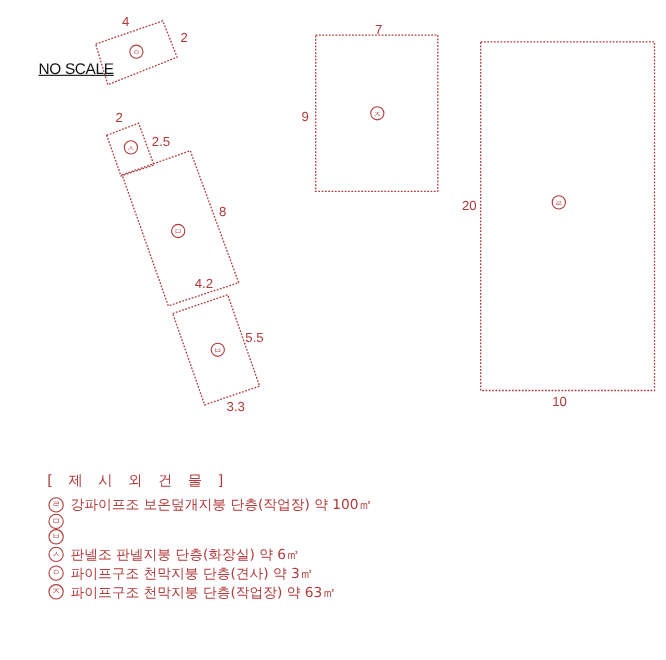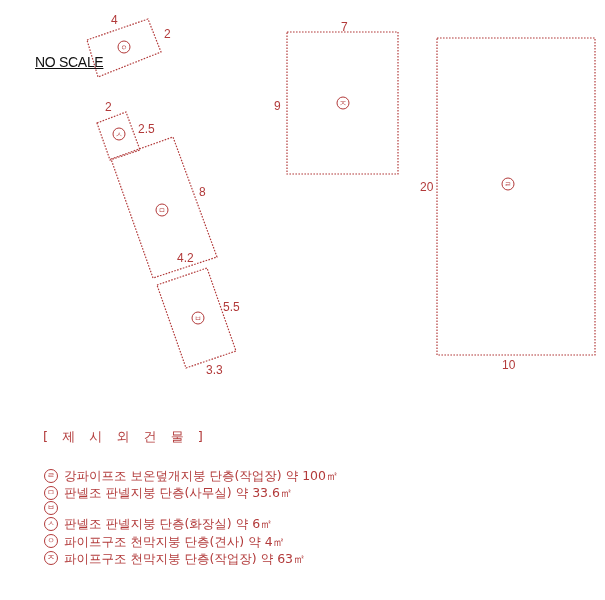--- a/index.html
+++ b/index.html
@@ -3,21 +3,21 @@
 <meta charset="utf-8">
 <style>
   html, body { margin:0; padding:0; background:#ffffff; }
   body { width:605px; height:600px; position:relative; overflow:hidden;
          font-family:"DejaVu Sans", sans-serif; }
   #canvas { position:absolute; left:0; top:0; width:605px; height:600px; }
   .noscale { position:absolute; left:35px; top:8px; font-family:"Liberation Sans", sans-serif;
              font-size:14px; color:#111; text-decoration:underline; letter-spacing:-0.3px;margin-top:46px; }
   .legend { position:absolute; left:44px; top:428px; color:#b23a3a;
             font-family:"DejaVu Sans", sans-serif; }
-  .legend-title { font-size:13px; letter-spacing:5px; margin-bottom:21px; margin-left:-1px; }
+  .legend-title { font-size:13px; letter-spacing:5px; margin-bottom:4px; margin-left:-1px; }
   .legend-item { font-size:12.5px; line-height:17.2px; white-space:nowrap; display:flex; align-items:center; }
   .legend-mark { display:inline-block; width:12px; height:12px; border:1px solid #b23a3a; border-radius:50%;
                  font-size:8px; line-height:12px; text-align:center; margin-right:6px; flex:0 0 auto; }
 </style>
 </head>
 <body>
 
 <div class="noscale">NO SCALE</div>
 
 <svg id="canvas" width="605" height="600" viewBox="0 0 605 600">
@@ -65,30 +65,29 @@
 </svg>
 
 <div class="legend">
   <div class="legend-title">[ 제 시 외 건 물 ]</div>
   <div class="legend-item">
     <span class="legend-mark">ㄹ</span>
     <span>강파이프조 보온덮개지붕 단층(작업장) 약 100㎡</span>
   </div>
   <div class="legend-item">
     <span class="legend-mark">ㅁ</span>
-    <span>판넬조 판넬지붕 단층(사무실) 약 33.6㎡</span>
   </div>
   <div class="legend-item">
     <span class="legend-mark">ㅂ</span>
   </div>
   <div class="legend-item">
     <span class="legend-mark">ㅅ</span>
     <span>판넬조 판넬지붕 단층(화장실) 약 6㎡</span>
   </div>
   <div class="legend-item">
     <span class="legend-mark">ㅇ</span>
-    <span>파이프구조 천막지붕 단층(견사) 약 4㎡</span>
+    <span>파이프구조 천막지붕 단층(견사) 약 3㎡</span>
   </div>
   <div class="legend-item">
     <span class="legend-mark">ㅈ</span>
     <span>파이프구조 천막지붕 단층(작업장) 약 63㎡</span>
   </div>
 </div>
 
 </body></html>

